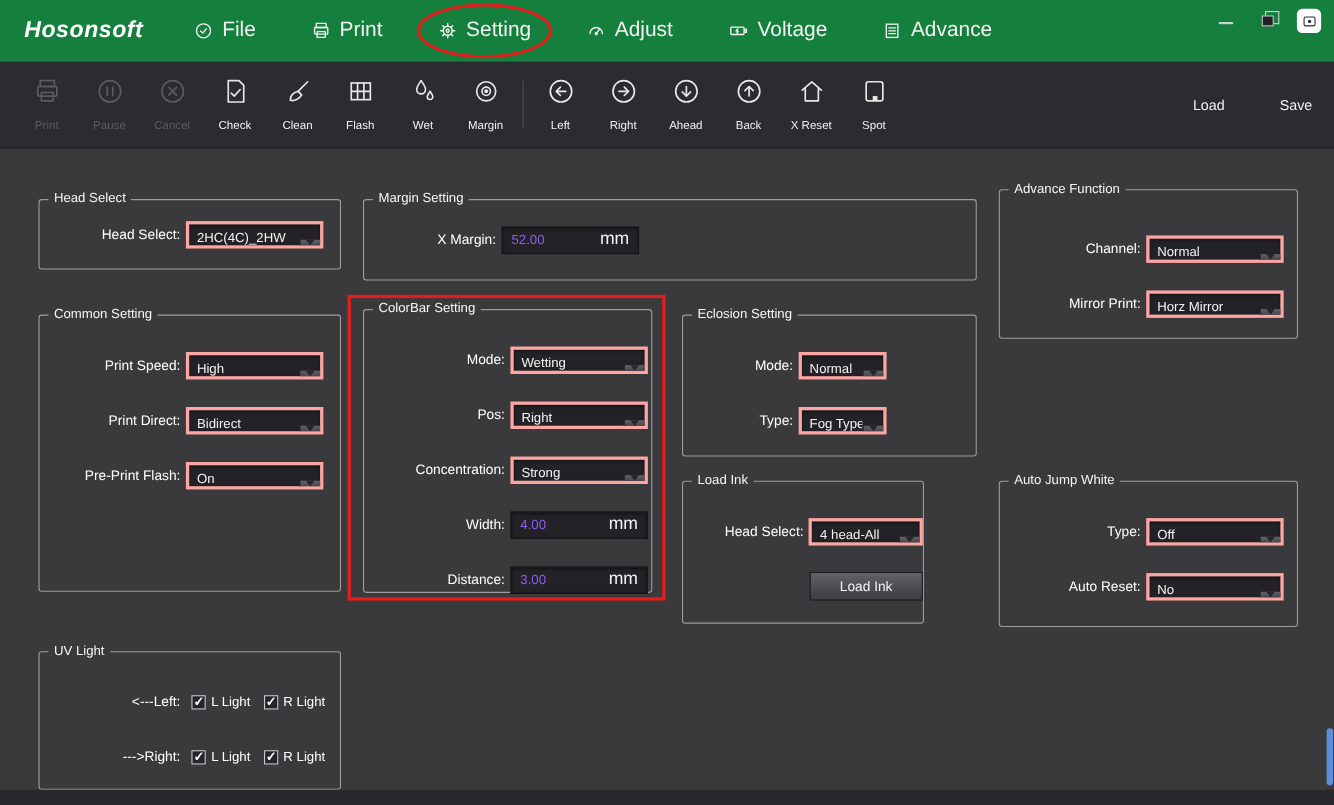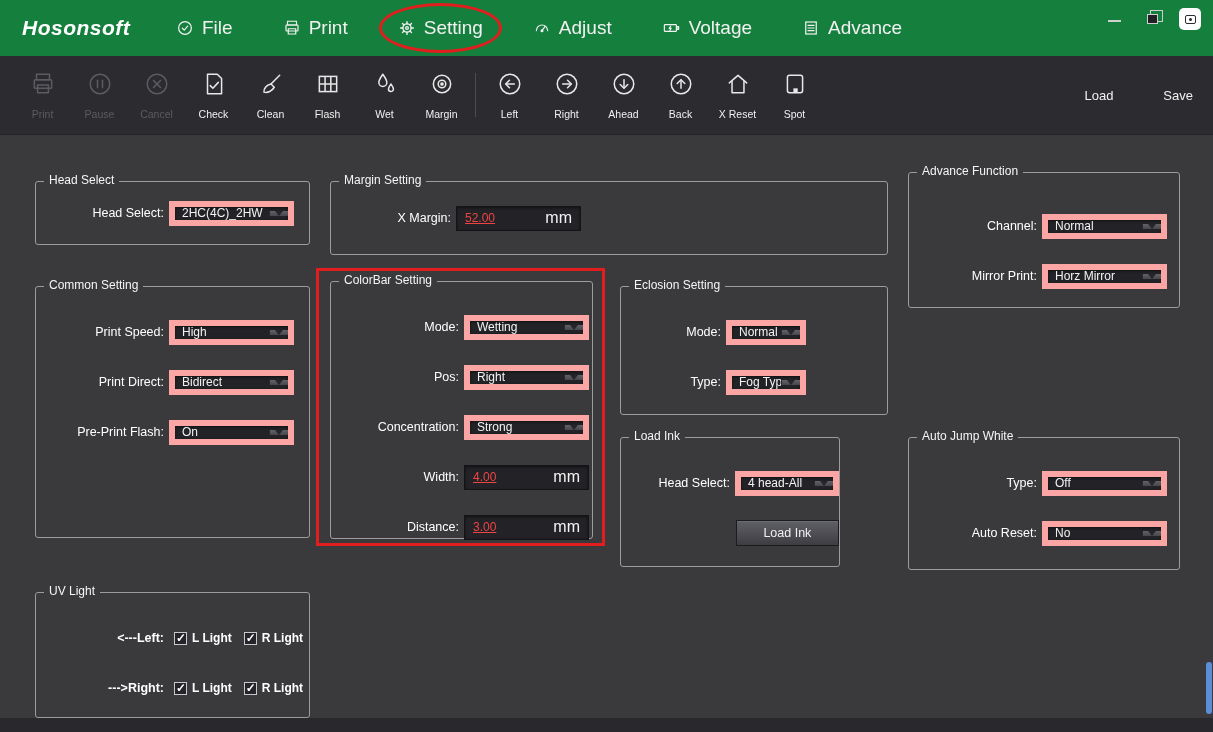--- a/index.html
+++ b/index.html
@@ -37,28 +37,28 @@
   .groupbox { position:absolute; border:1px solid #9c9c9c; border-radius:3px; }
   .legend { position:absolute; top:-9px; left:8px; background:#3a3a3d; padding:0 5px; font-size:12px; color:#f5f5f5; white-space:nowrap; }
   .gb-body { position:absolute; left:0; right:0; top:0; bottom:0; }
   .gb-body.center { display:flex; align-items:center; }
   .row { display:flex; align-items:center; height:50px; }
   .row.single { height:auto; }
   .lbl { width:128px; text-align:right; margin-right:5px; font-size:12.5px; color:#ffffff; white-space:nowrap; }
   .lbl.lw120 { width:120px; }
   .lbl.lw100 { width:100px; }
 
-  .dropdown { height:25px; background:#232327; border:6px solid #fca5a5; display:flex; align-items:center; box-shadow:inset 0 1px 3px rgba(0,0,0,.55); cursor:pointer; }
+  .dropdown { height:25px; background:#232327; border:3px solid #fca5a5; display:flex; align-items:flex-end; box-shadow:inset 0 1px 3px rgba(0,0,0,.55); cursor:pointer; }
   .w125 { width:125px; } .w120 { width:120px; } .w80 { width:80px; }
   .dd-val { flex:1; display:flex; align-items:center; padding:0 7px; font-size:12px; color:#f2f2f2; white-space:nowrap; overflow:hidden; }
   .dd-btn { width:19px; background:linear-gradient(#62626a,#46464c); border-left:1px solid #2a2a2e; display:flex; align-items:center; justify-content:center; }
   .tri { width:0; height:0; border-left:4px solid transparent; border-right:4px solid transparent; border-top:5px solid #26262a; }
 
   .field { height:25px; background:#232327; border:1px solid #141417; display:flex; align-items:center; box-shadow:inset 0 1px 3px rgba(0,0,0,.55); cursor:text; }
-  .f-val { flex:1; padding:0 8px; font-size:12px; color:#ef4444;text-decoration:underline; }
+  .f-val { flex:1; padding:0 8px; font-size:12px; color:#8b5cf6; }
   .f-unit { padding-right:8px; font-size:16px; color:#f2f2f2; }
 
   .push-btn { width:120px; height:26px; background:linear-gradient(#606067,#3d3d42); border:1px solid #1c1c1f; color:#f2f2f2; font-size:12.5px; display:flex; align-items:center; justify-content:center; cursor:pointer; box-shadow:inset 0 1px 0 rgba(255,255,255,.08); }
 
   .checks { display:flex; gap:12px; margin-left:5px; }
   .check { display:flex; align-items:flex-end; gap:5px; cursor:pointer; }
   .cb { position:relative; width:13px; height:13px; background:#24242a; border:1px solid #c9c9c9; }
   .cb.checked::after { content:"✓"; position:absolute; left:1px; top:-2px; color:#ffffff; font-size:12px; font-weight:bold; }
   .clabel { font-size:12px; color:#ffffff; white-space:nowrap; }
 
@@ -466,21 +466,21 @@
           <span class="dd-btn">
               <i class="tri"></i>
             </span>
         </div>
       </div>
     </div>
   </div>
 
   <div class="groupbox" style="left:35px; top:592px; width:275px; height:126px;">
     <span class="legend">UV Light</span>
-    <div class="gb-body" style="padding-top:20px;font-weight:bold;">
+    <div class="gb-body" style="padding-top:20px;">
       <div class="row">
         <span class="lbl">&lt;---Left:</span>
         <div class="checks">
           <label class="check">
             <span class="cb checked"></span>
             <span class="clabel">L Light</span>
           </label>
           <label class="check">
             <span class="cb checked"></span>
             <span class="clabel">R Light</span>

